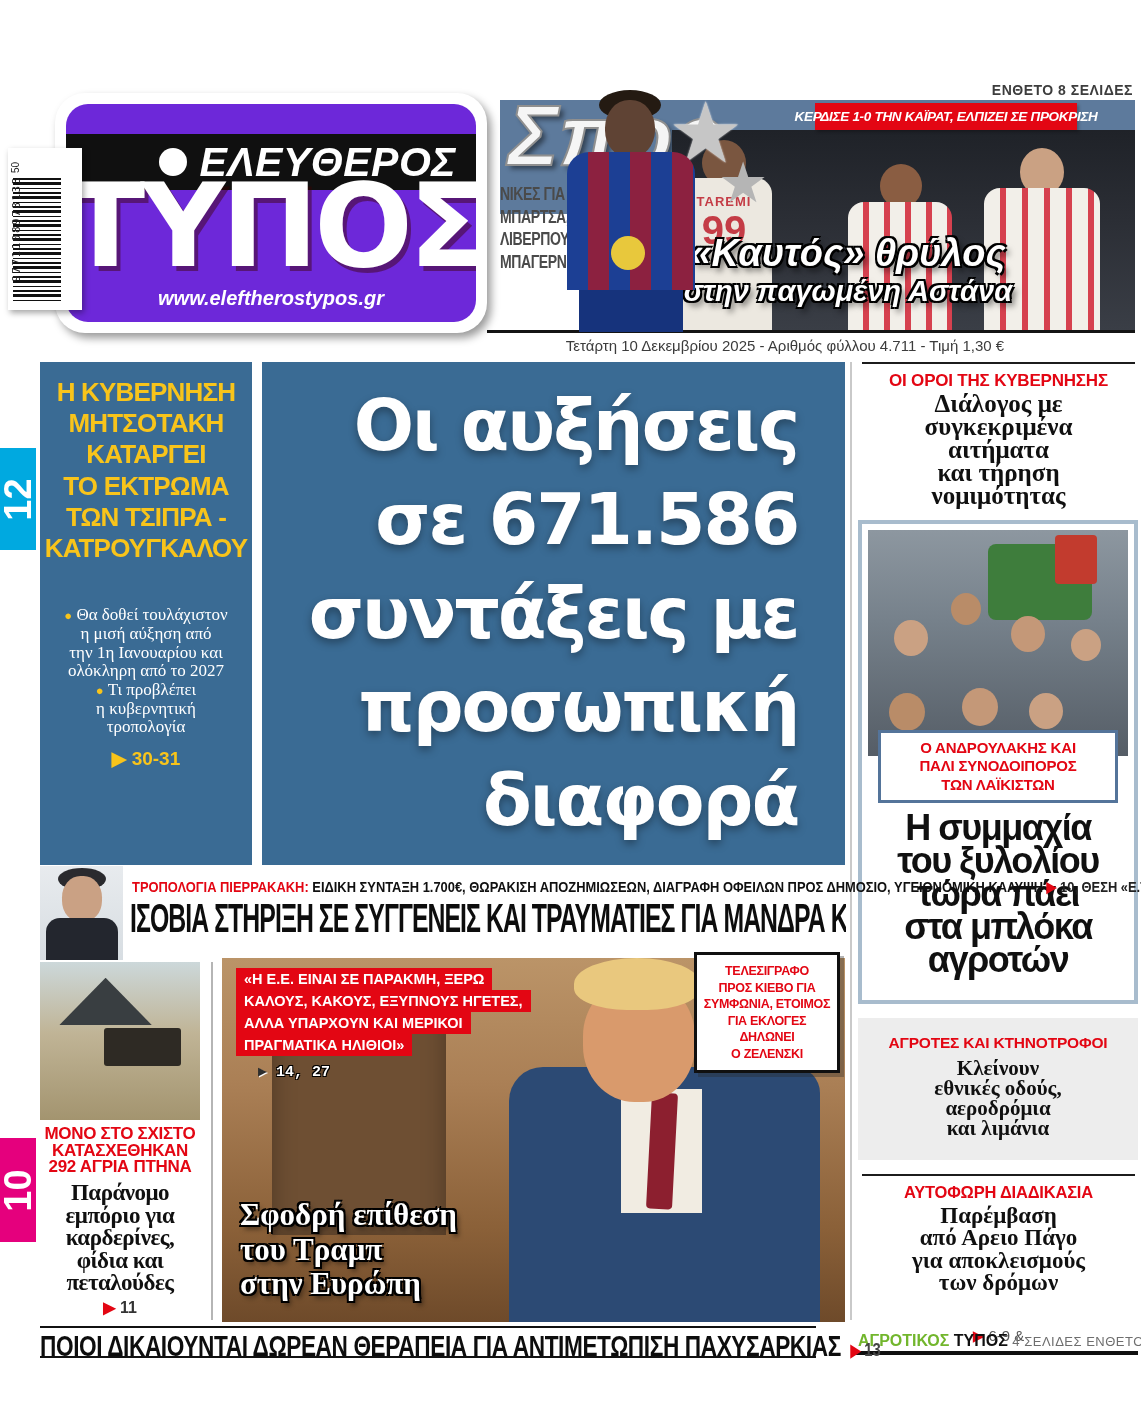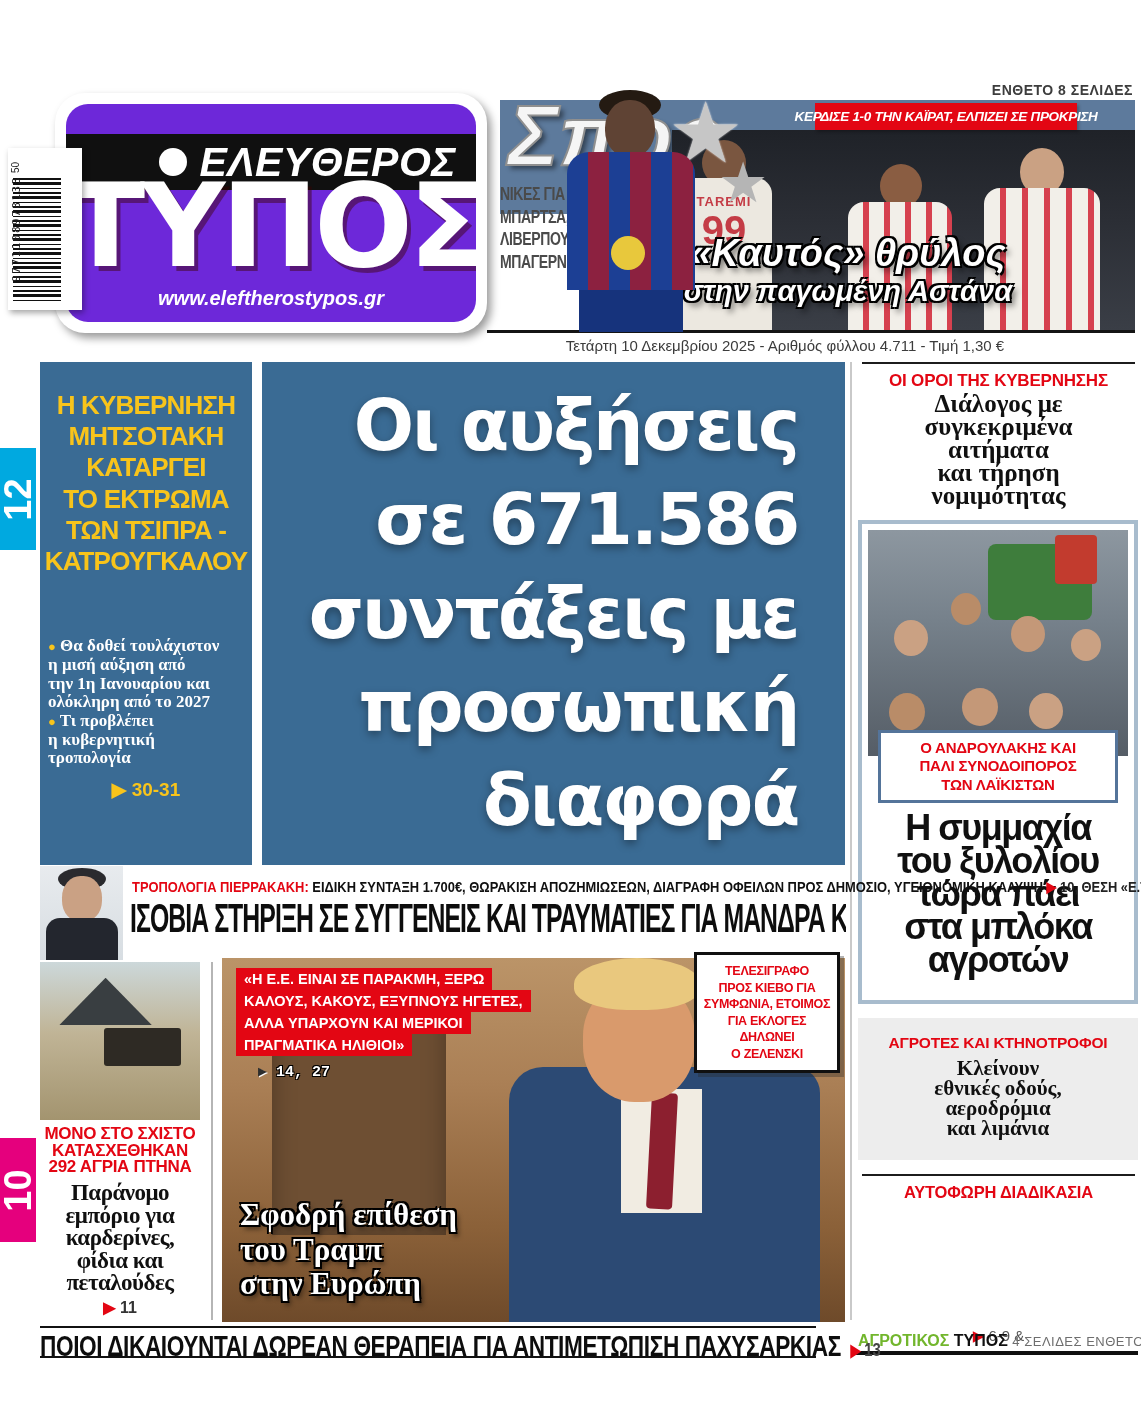--- a/index.html
+++ b/index.html
@@ -58,24 +58,24 @@
   .oly-j3{left:312px;top:58px;width:116px;height:142px;background:repeating-linear-gradient(90deg,#f2efe9 0 16px,#d6414f 16px 22px);}
   .oly-headline{position:absolute;left:-14px;top:104px;width:380px;text-align:center;z-index:4;
     color:#fff;font-weight:bold;font-style:italic;
     text-shadow:2px 2px 0 #000,-2px 2px 0 #000,2px -2px 0 #000,-2px -2px 0 #000,4px 5px 6px rgba(0,0,0,.6);}
   .oly-h1{font-size:38px;line-height:1.05;}
   .oly-h2{font-size:29px;line-height:1.2;}
   .date-rule{left:487px;top:330px;width:648px;height:2.5px;background:#141414;}
   .dateline{left:500px;top:337px;width:570px;text-align:center;font-size:15px;color:#3c3c3c;}
 
   
-  .lead-left{left:40px;top:362px;width:212px;height:503px;background:#3a6b94;color:#fff;box-sizing:border-box;padding-top:28px;}
+  .lead-left{left:40px;top:362px;width:212px;height:503px;background:#3a6b94;color:#fff;box-sizing:border-box;padding-top:15px;}
   .lead-kicker{color:#f8c41b;font-weight:bold;font-size:26px;line-height:1.2;letter-spacing:-.8px;text-align:center;}
-  .lead-bullets{margin-top:60px;padding:0 8px;font-family:"Liberation Serif",serif;font-weight:bold;
-    font-size:17px;line-height:1.1;}
+  .lead-bullets{margin-top:42px;padding:0 8px;font-family:"Liberation Serif",serif;font-weight:normal;
+    font-size:17px;line-height:1.1;text-align:center;}
   .lead-bullets .dot{color:#f8c41b;font-size:13px;}
   .lead-ref{margin-top:10px;text-align:center;color:#f8c41b;font-weight:bold;font-size:19px;}
   .lead-main{left:262px;top:362px;width:583px;height:503px;background:#3a6b94;display:flex;align-items:center;justify-content:center;}
   .lead-headline{color:#fff;font-weight:bold;font-family:"DejaVu Sans",sans-serif;font-size:71px;
     line-height:1.32;letter-spacing:-2px;text-align:right;text-shadow:0 4px 8px rgba(0,0,0,.35);}
 
   
   .rcol-div{left:850px;top:362px;width:2px;height:958px;background:#c9c9c9;}
   .r-rule{height:2px;background:#1c1c1c;}
   .red-kicker{color:#e30613;font-weight:bold;letter-spacing:-.2px;text-align:center;}
@@ -305,20 +305,24 @@
   <div class="abs farmers-box">
     <div class="red-kicker farmers-kicker">ΑΓΡΟΤΕΣ ΚΑΙ ΚΤΗΝΟΤΡΟΦΟΙ</div>
     <div class="serif-head farmers-headline prel">Κλείνουν
 εθνικές οδούς,
 αεροδρόμια
 και λιμάνια</div>
   </div>
 
   <div class="abs r-rule r-rule2"></div>
   <div class="abs red-kicker court-kicker">ΑΥΤΟΦΩΡΗ ΔΙΑΔΙΚΑΣΙΑ</div>
+  <div class="abs serif-head court-headline prel">Παρέμβαση
+από Αρειο Πάγο
+για αποκλεισμούς
+των δρόμων</div>
 
   <div class="abs court-refband">
     <div class="triple-line"></div>
     <div class="court-ref">
       <span class="arrow-red">▶</span>
       <span>6-9 &amp;</span>
     </div>
     <div class="triple-line"></div>
   </div>
 

